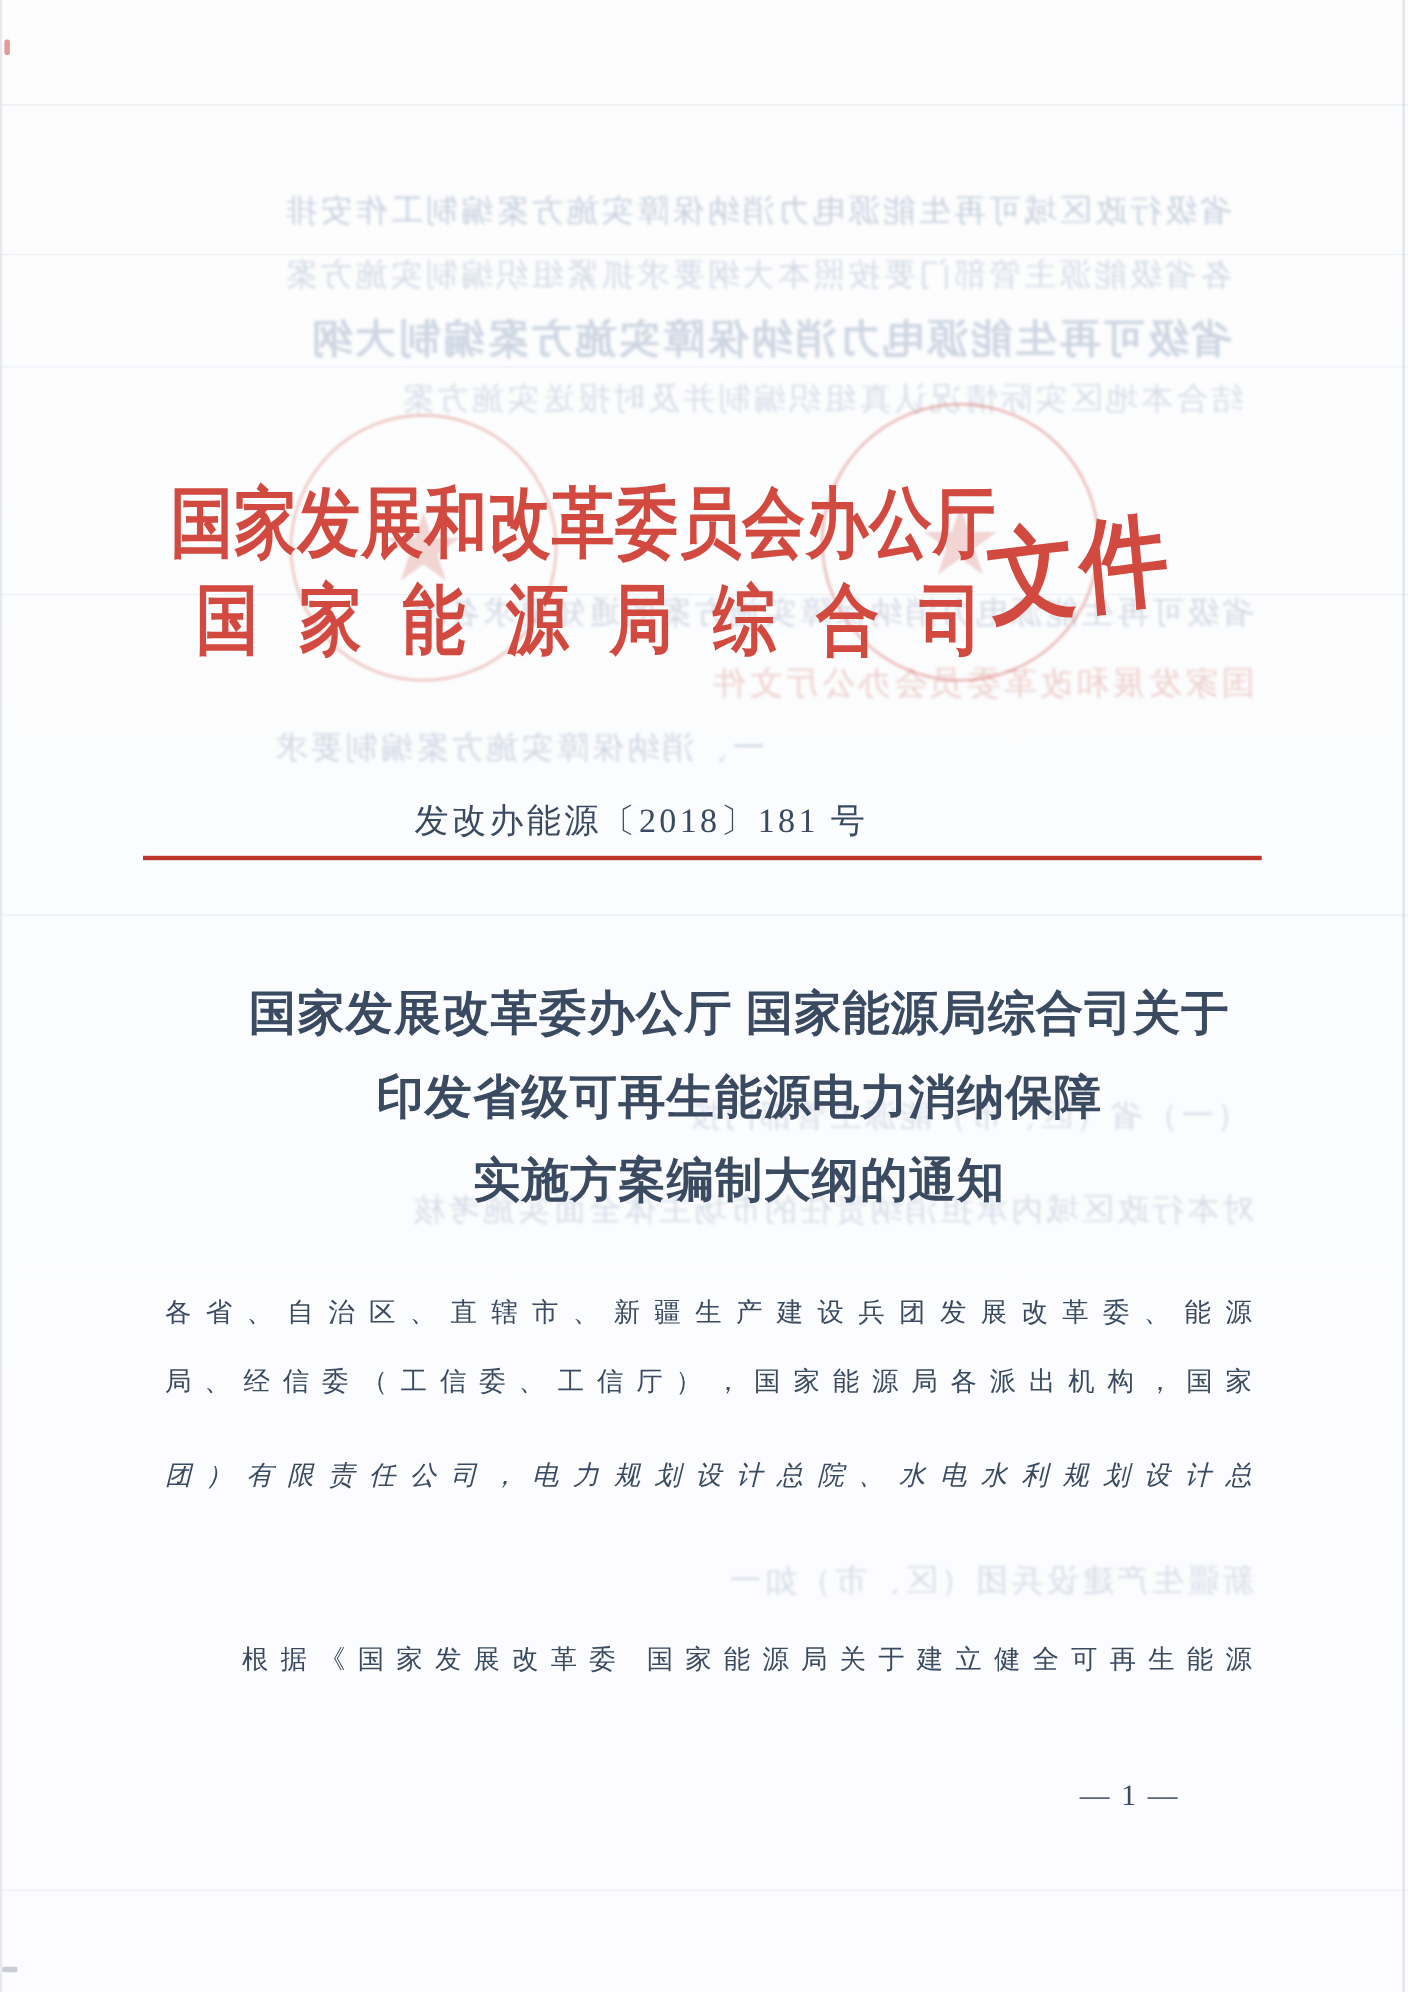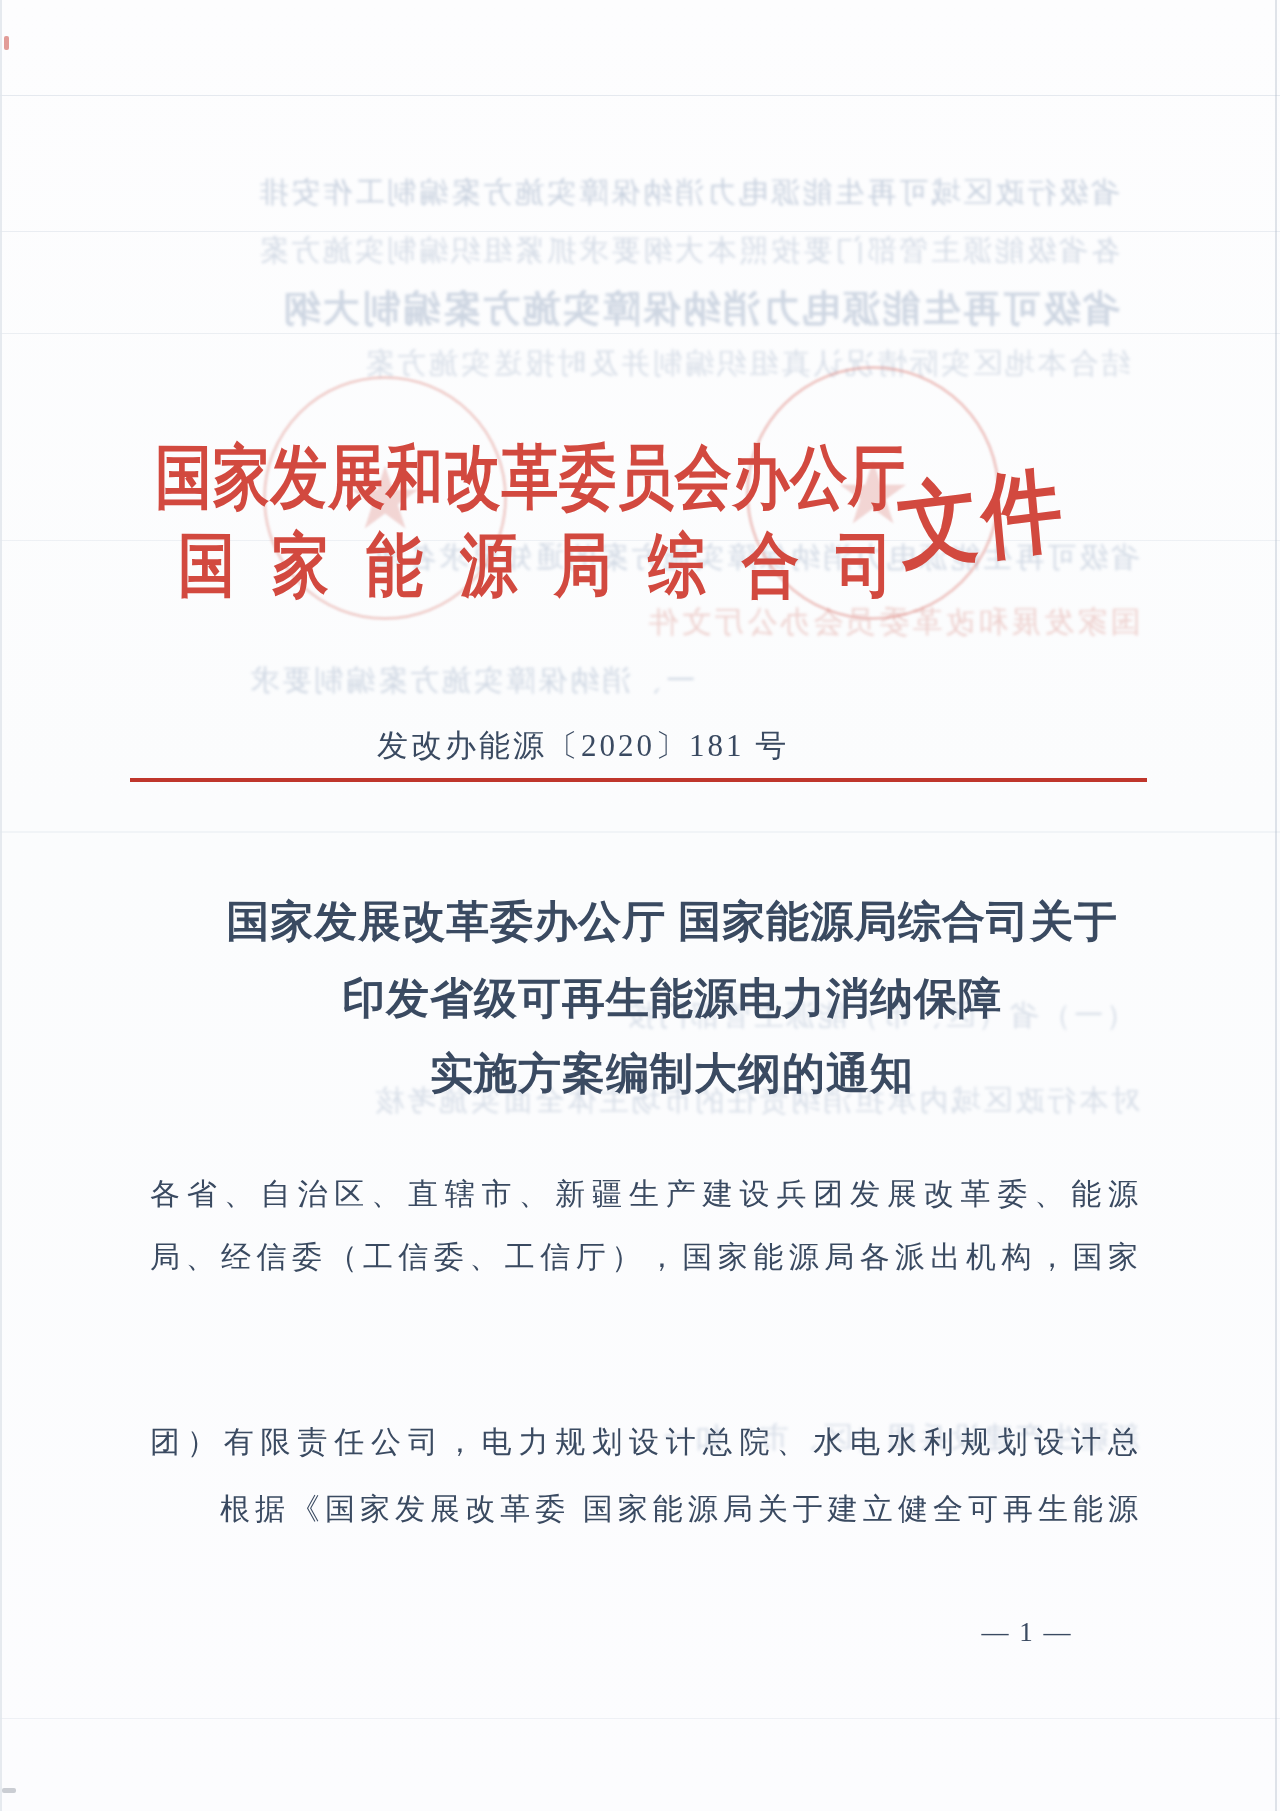--- a/index.html
+++ b/index.html
@@ -69,24 +69,24 @@
   .red-rule{position:absolute;top:778px;left:130px;width:1017px;height:4px;background:var(--rule-red);}
   
   .title-line{
     position:absolute;left:0;width:100%;text-align:center;
     color:var(--ink);font-weight:bold;font-size:43px;line-height:52px;letter-spacing:1px;margin-left:32px;
   }
   .t1{top:896px;} .t2{top:973px;} .t3{top:1048px;}
   
   .body-line{
     position:absolute;left:150px;width:988px;
-    color:var(--ink);font-size:30px;line-height:48px;
+    color:var(--ink);font-size:24px;line-height:48px;
     text-align:justify;text-align-last:justify;
   }
-  .bl0{top:1170px;} .bl1{top:1233px;} .bl2{top:1296px;} .bl3{top:1418px;}
+  .bl0{top:1170px;} .bl1{top:1233px;} .bl2{top:1296px;} .bl3{top:1318px;font-style:italic;}
   .bl4{top:1422px;text-align-last:left;letter-spacing:2.5px;}
   .bl5{top:1485px;padding-left:70px;}
   .bl6{top:1548px;}
   
   .page-number{
     position:absolute;top:1615px;left:952px;width:150px;text-align:center;
     color:var(--ink);font-size:27px;letter-spacing:2px;line-height:34px;
   }
 </style>
 </head>
@@ -144,21 +144,21 @@
       <span>能</span>
       <span>源</span>
       <span>局</span>
       <span>综</span>
       <span>合</span>
       <span>司</span>
     </div>
   <div class="doc-type">文件</div>
 
   <div class="doc-number-wrap">
-    <span class="doc-number">发改办能源〔2020〕181 号</span>
+    <span class="doc-number">发改办能源〔2018〕181 号</span>
   </div>
   <div class="red-rule"></div>
 
   <div class="title-line t1">国家发展改革委办公厅 国家能源局综合司关于</div>
   <div class="title-line t2">印发省级可再生能源电力消纳保障</div>
   <div class="title-line t3">实施方案编制大纲的通知</div>
 
   <div class="body-line bl0">各省、自治区、直辖市、新疆生产建设兵团发展改革委、能源</div>
   <div class="body-line bl1">局、经信委（工信委、工信厅），国家能源局各派出机构，国家</div>
   <div class="body-line bl3">团）有限责任公司，电力规划设计总院、水电水利规划设计总</div>

